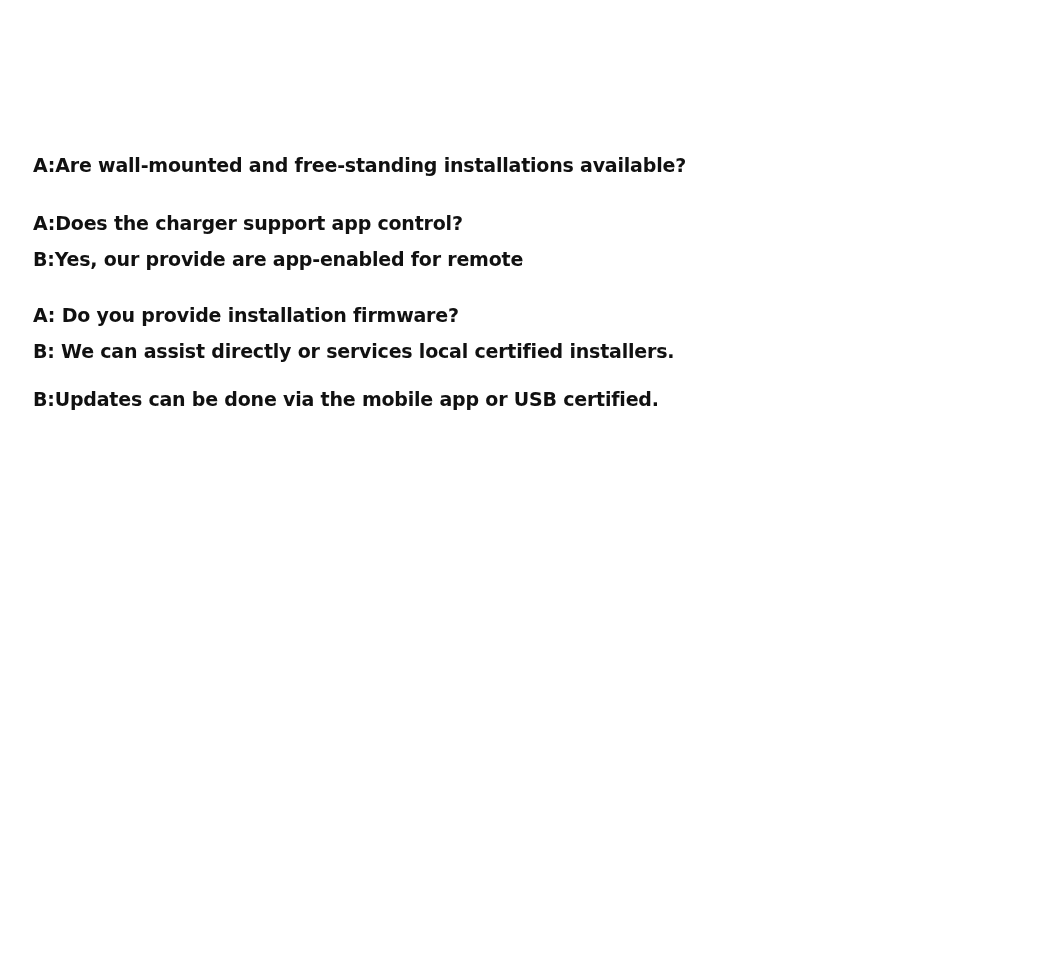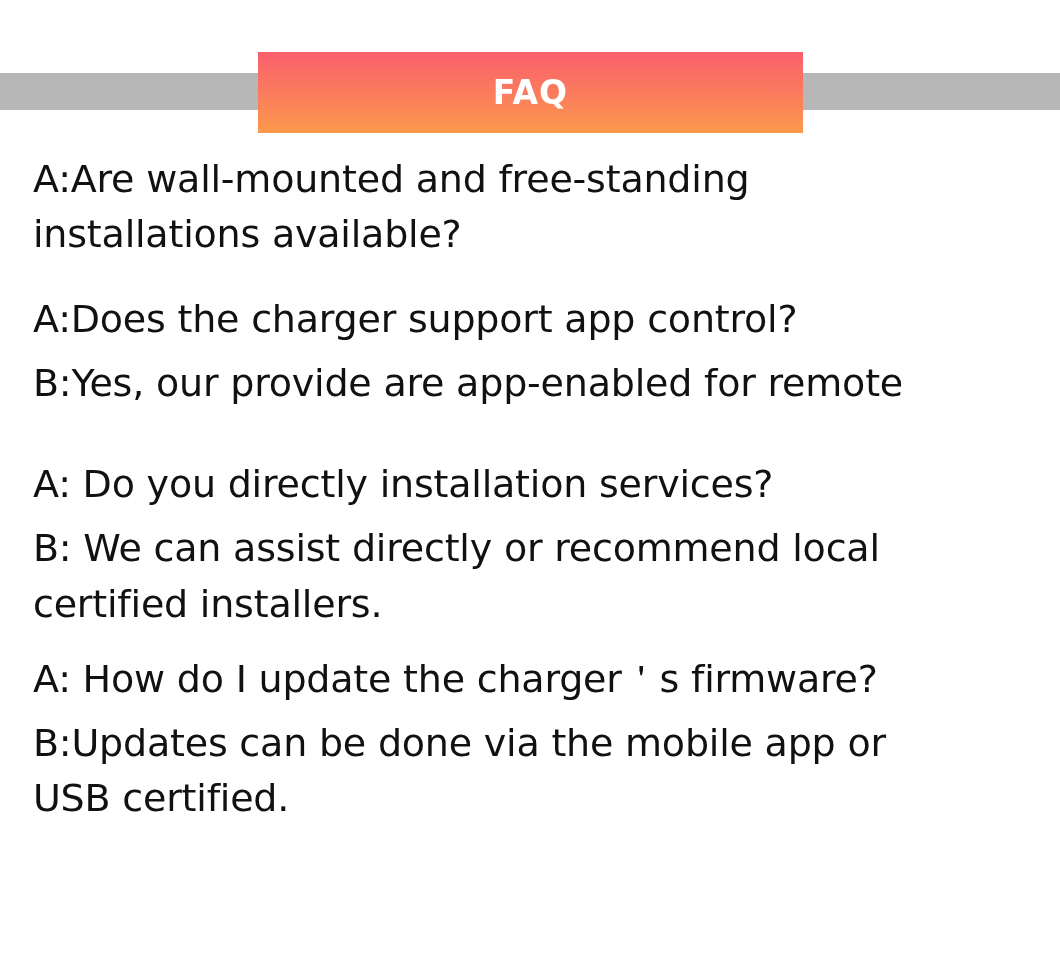--- a/index.html
+++ b/index.html
@@ -73,65 +73,58 @@
     margin: 0 0 30px 0;
   }
 
   .qa-group:last-child {
     margin-bottom: 0;
   }
 
   .qa-line {
     color: #111111;
     font-family: "DejaVu Sans", sans-serif;
-    font-size: 38px;
-    font-weight: normal;
+    font-size: 19px;
+    font-weight: bold;
     line-height: 1.45;
     letter-spacing: -0.2px;
     margin: 0 0 9px 0;
     max-width: 930px;
     word-wrap: break-word;
   }
 
   .qa-line:last-child {
     margin-bottom: 0;
   }
 
   
   .qa-group.tight { margin-bottom: 20px; }
-  .qa-group.loose { margin-bottom: 46px; }
+  .qa-group.loose { margin-bottom: 28px; }
 </style>
 </head>
 <body>
 
 <div class="page">
 
-  <div class="header">
-    <div class="gray-rule"></div>
-    <div class="title-banner">
-      <span class="title-text">FAQ</span>
-    </div>
-  </div>
 
   <div class="faq-body">
 
     <div class="qa-group">
       <p class="qa-line">A:Are wall-mounted and free-standing installations available?</p>
     </div>
 
     <div class="qa-group loose">
       <p class="qa-line">A:Does the charger support app control?</p>
       <p class="qa-line">B:Yes, our provide are app-enabled for remote</p>
     </div>
 
     <div class="qa-group tight">
-      <p class="qa-line">A: Do you directly installation services?</p>
-      <p class="qa-line">B: We can assist directly or recommend local certified installers.</p>
+      <p class="qa-line">A: Do you provide installation firmware?</p>
+      <p class="qa-line">B: We can assist directly or services local certified installers.</p>
     </div>
 
     <div class="qa-group tight">
-      <p class="qa-line">A: How do I update the charger＇s firmware?</p>
       <p class="qa-line">B:Updates can be done via the mobile app or USB certified.</p>
     </div>
 
   </div>
 
 </div>
 
 </body></html>

